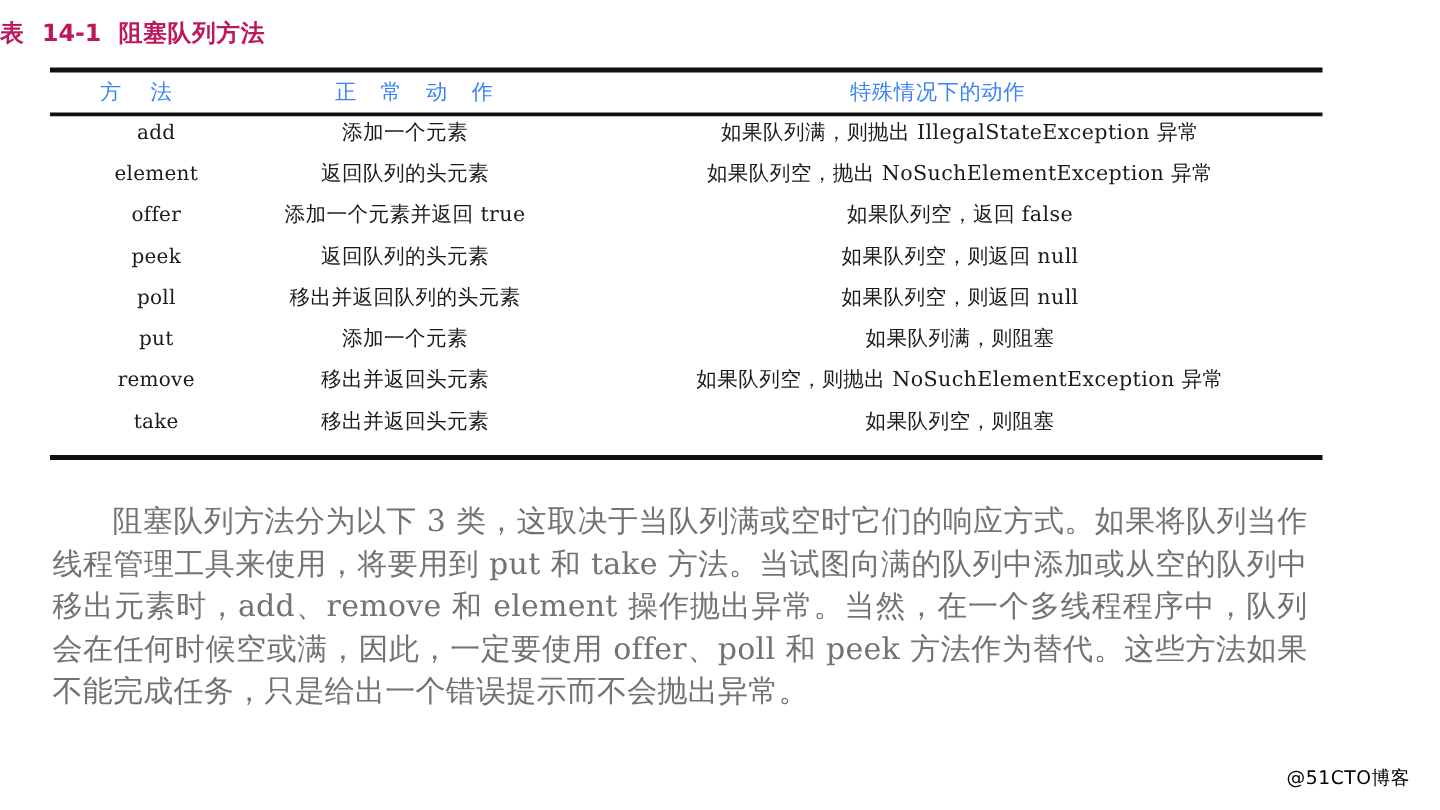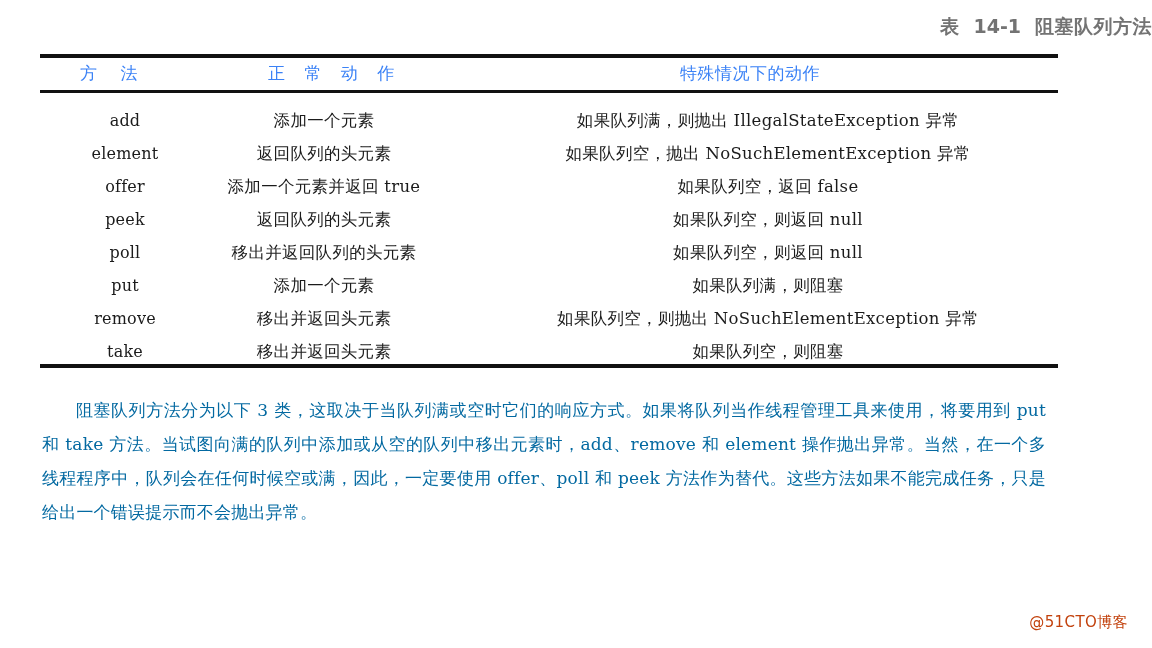--- a/index.html
+++ b/index.html
@@ -22,27 +22,26 @@
     position: absolute;
     inset: 0;
   }
 
   
   .table-caption {
     position: absolute;
     left: 0;
     right: 0;
     top: 14px;
-    text-align: right;
+    text-align: left;
     font-family: "DejaVu Sans", "Liberation Sans", sans-serif;
     font-weight: bold;
     font-size: 19px;
     letter-spacing: 0.5px;
-    color: #737373;
-    margin-left: 44px;
+    color: #be185d;
   }
   .table-caption .cap-num {
     letter-spacing: 0px;
   }
   .table-caption .cap-gap {
     display: inline-block;
     width: 14px;
   }
 
   
@@ -99,46 +98,45 @@
     letter-spacing: 0.5px;
   }
 
   .cell-en {
     font-size: 16px;
     letter-spacing: 0.2px;
   }
   .cell-cn {
     font-size: 16.5px;
     letter-spacing: 0.3px;
-    margin-top: 15px;
   }
 
   
   .paragraph {
     position: absolute;
     left: 42px;
     top: 376px;
     width: 1004px;
-    font-size: 17px;
+    font-size: 24px;
     line-height: 34px;
     text-align: justify;
     text-justify: inter-ideograph;
     text-indent: 2em;
     letter-spacing: 0.2px;
-    color: #0369a1;
+    color: #737373;
   }
 
   
   .watermark {
     position: absolute;
     right: 24px;
     bottom: 16px;
     font-family: "DejaVu Sans", "Liberation Sans", sans-serif;
     font-size: 15px;
-    color: #c2410c;
+    color: #000000;
     letter-spacing: 0.4px;
     user-select: none;
   }
 </style>
 </head>
 <body>
 
 <div class="page">
 
   <div class="table-caption">

